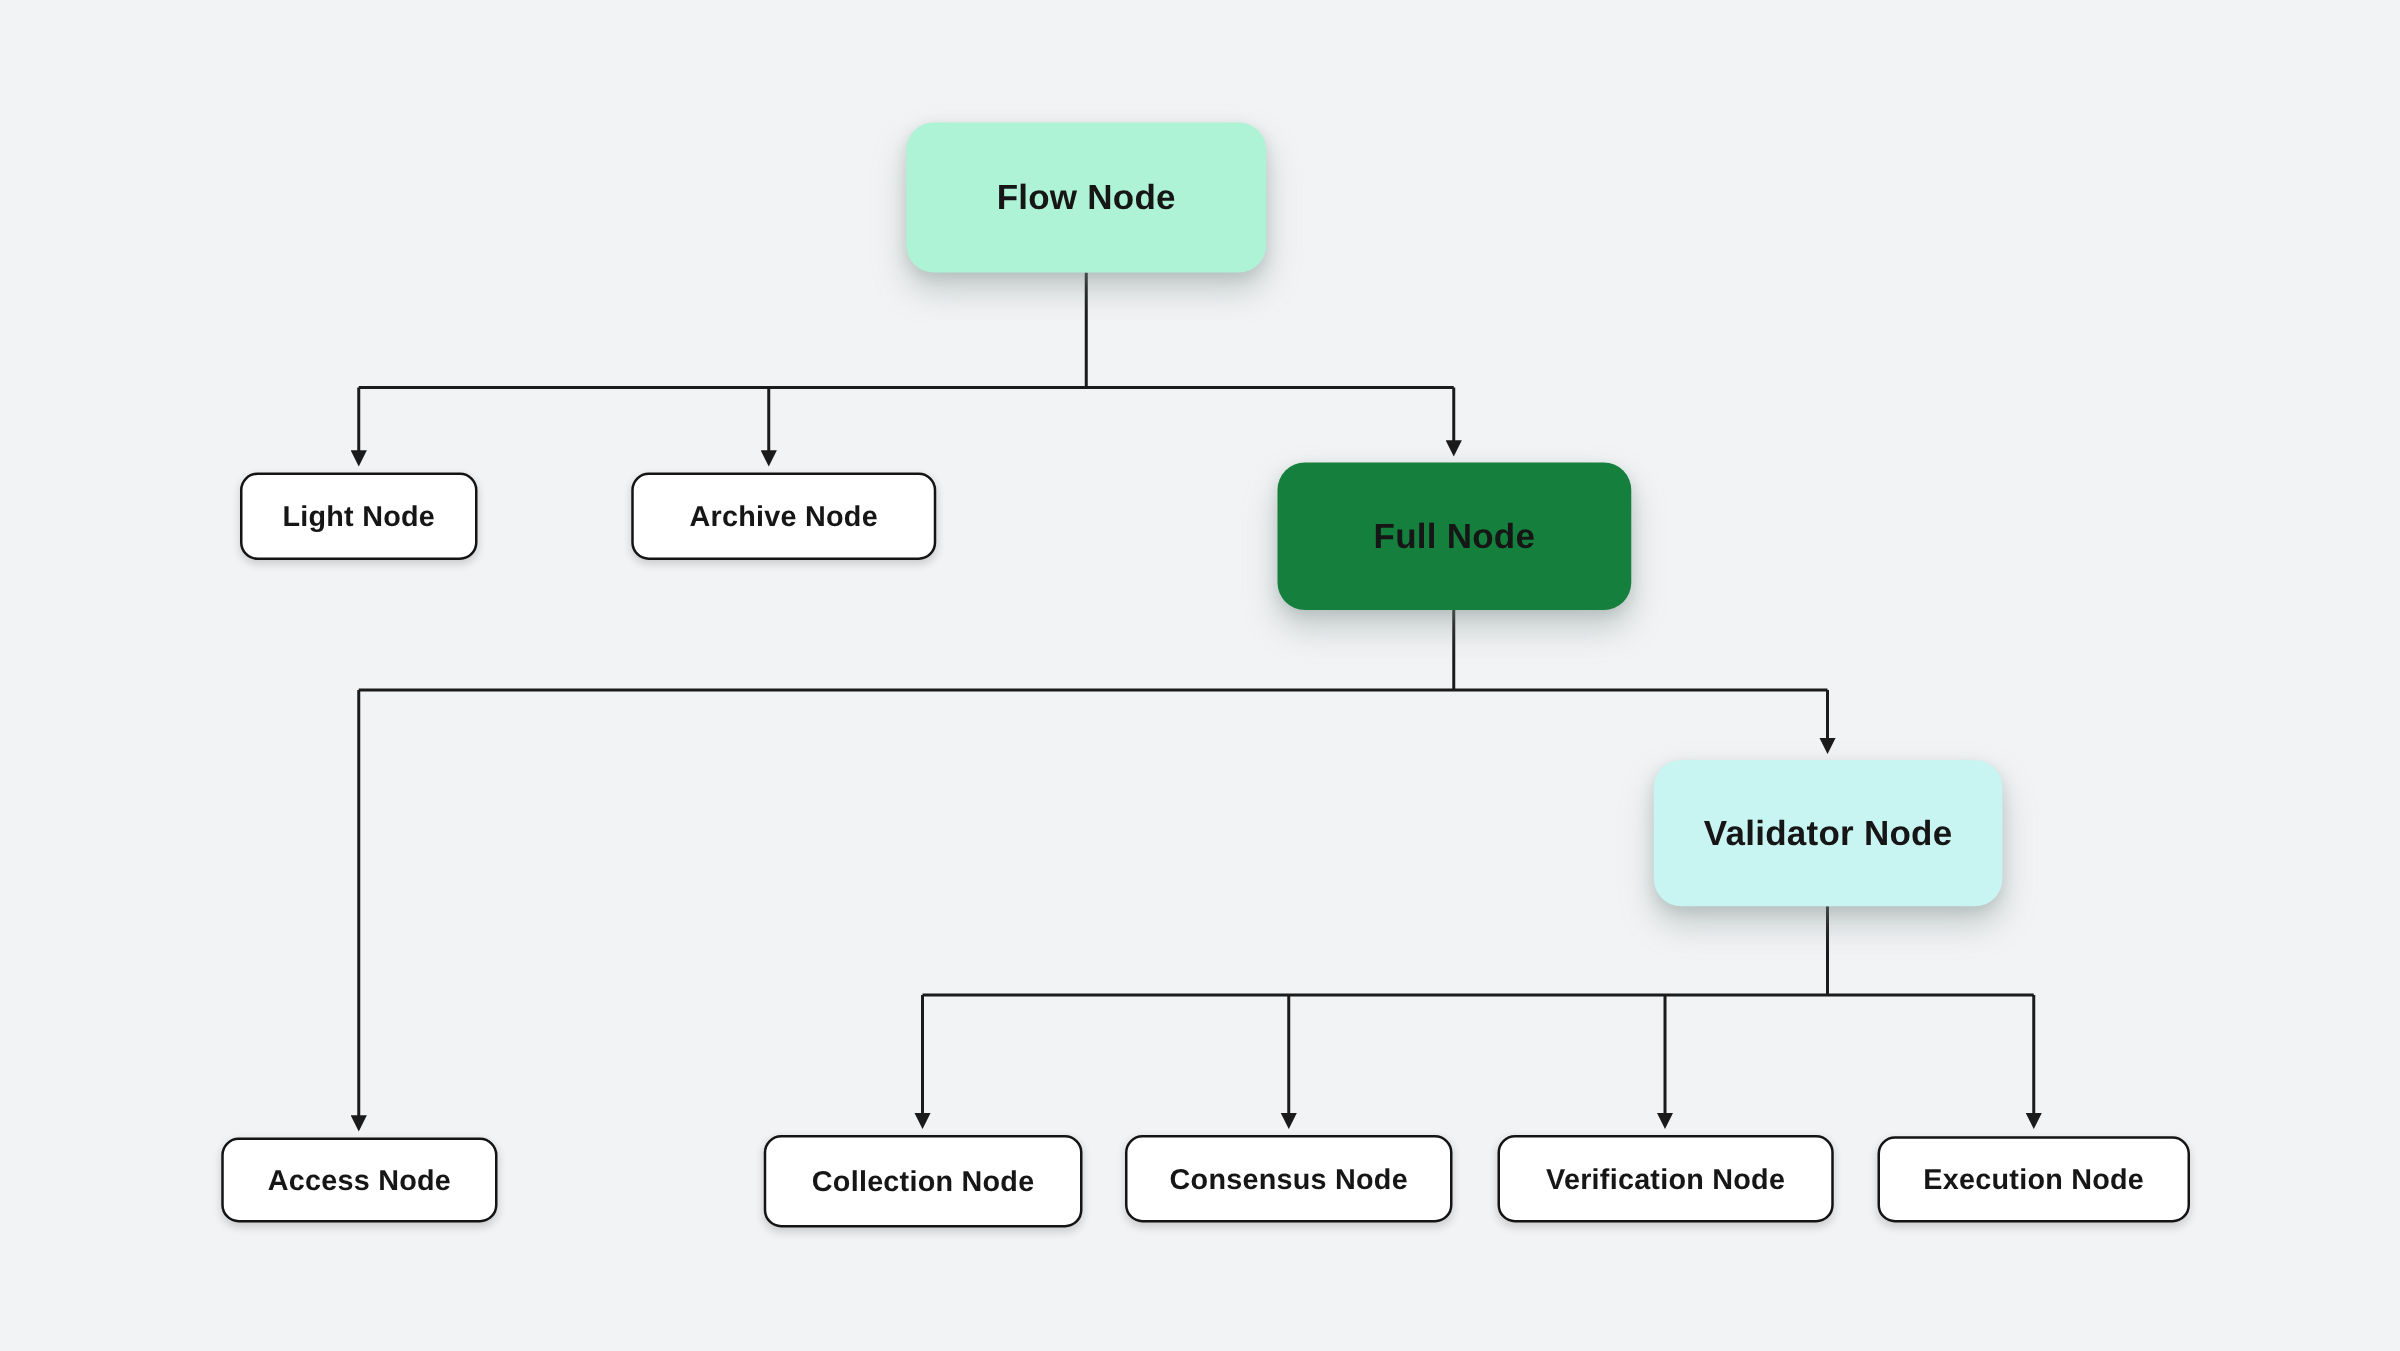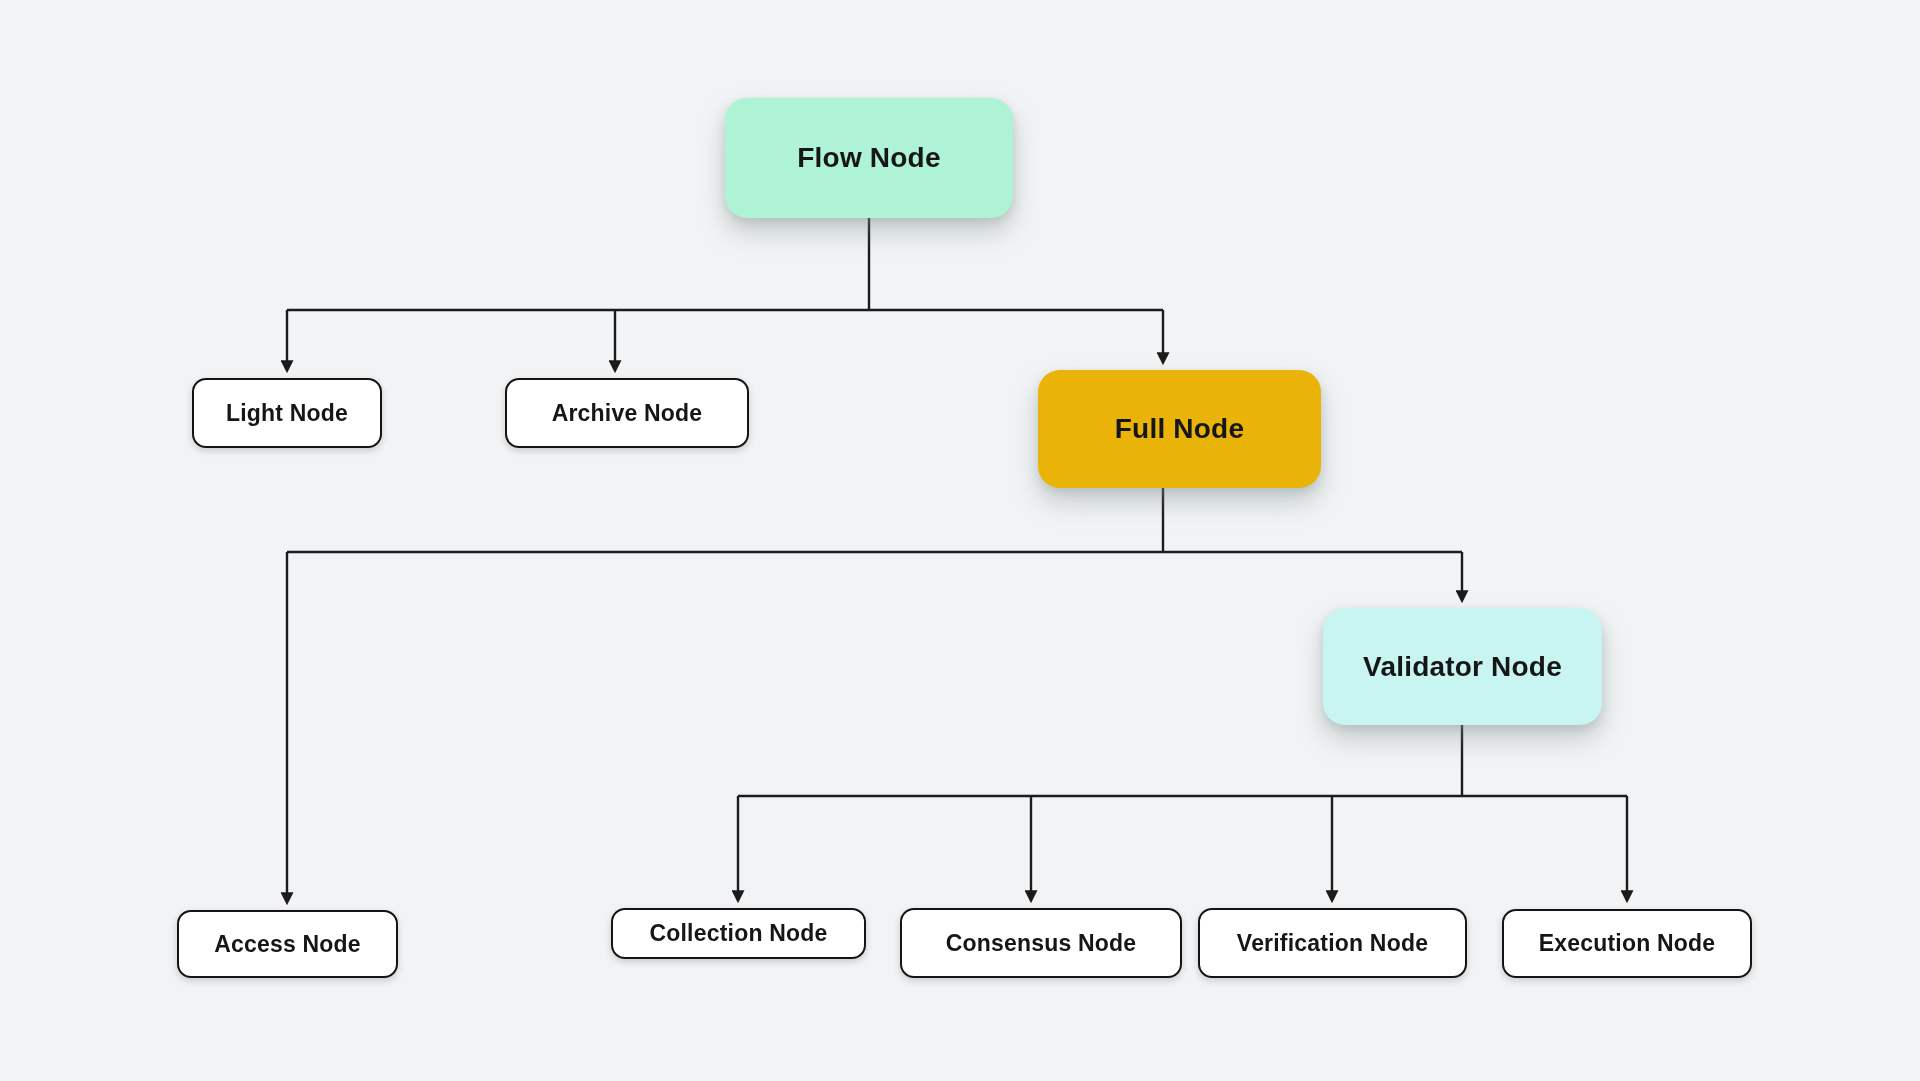--- a/index.html
+++ b/index.html
@@ -95,37 +95,37 @@
   </div>
 
   <div class="node node--leaf" style="left: 192px; top: 378px; width: 190px; height: 70px; background: rgb(255, 255, 255); border-radius: 14px;">
     <span>Light Node</span>
   </div>
 
   <div class="node node--leaf" style="left: 505px; top: 378px; width: 244px; height: 70px; background: rgb(255, 255, 255);">
     <span>Archive Node</span>
   </div>
 
-  <div class="node node--big" style="left: 1022px; top: 370px; width: 283px; height: 118px; background: #eab308; margin-left: 16px;">
+  <div class="node node--big" style="left: 1022px; top: 370px; width: 283px; height: 118px; background: #15803d;">
     <span>Full Node</span>
   </div>
 
   <div class="node node--big" style="left: 1323px; top: 608px; width: 279px; height: 117px; background: rgb(200, 244, 242);">
     <span>Validator Node</span>
   </div>
 
   <div class="node node--leaf" style="left: 177px; top: 910px; width: 221px; height: 68px; background: rgb(255, 255, 255);">
     <span>Access Node</span>
   </div>
 
-  <div class="node node--leaf" style="left: 611px; top: 908px; width: 255px; height: 51px; background: rgb(255, 255, 255);">
+  <div class="node node--leaf" style="left: 611px; top: 908px; width: 255px; height: 74px; background: rgb(255, 255, 255);">
     <span>Collection Node</span>
   </div>
 
-  <div class="node node--leaf" style="left: 900px; top: 908px; width: 282px; height: 70px; background: rgb(255, 255, 255);">
+  <div class="node node--leaf" style="left: 900px; top: 908px; width: 262px; height: 70px; background: rgb(255, 255, 255);">
     <span>Consensus Node</span>
   </div>
 
   <div class="node node--leaf" style="left: 1198px; top: 908px; width: 269px; height: 70px; background: rgb(255, 255, 255); justify-content: center;">
     <span>Verification Node</span>
   </div>
 
   <div class="node node--leaf" style="left: 1502px; top: 909px; width: 250px; height: 69px; background: rgb(255, 255, 255);">
     <span>Execution Node</span>
   </div>

